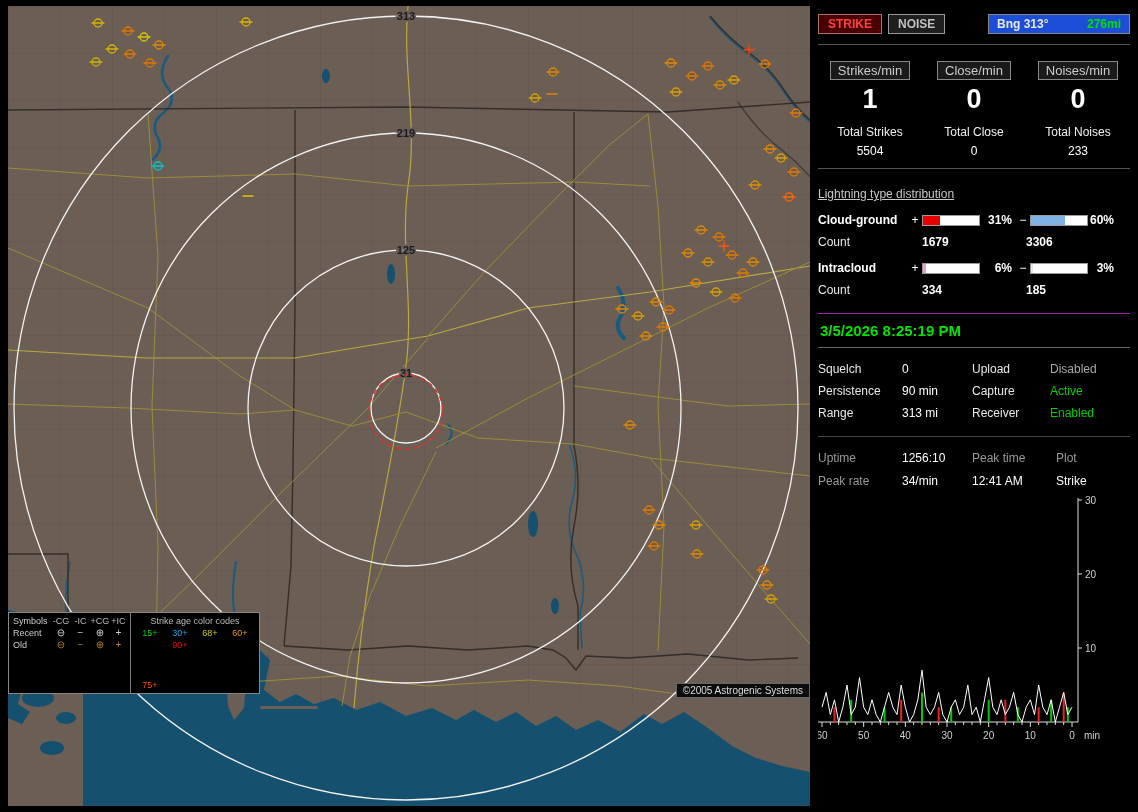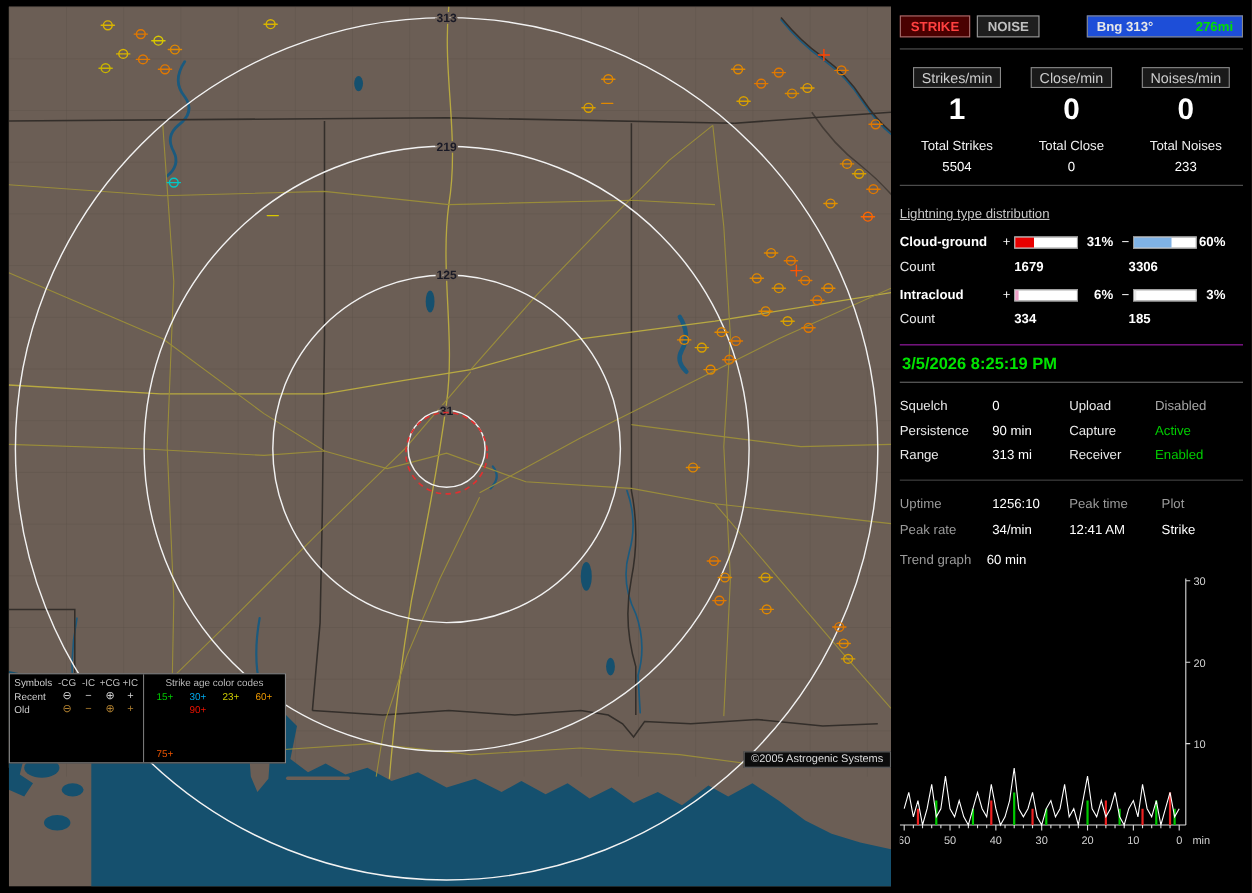--- a/index.html
+++ b/index.html
@@ -360,21 +360,21 @@
         <span class="lg-sym" style="color: rgb(176, 128, 48);">−</span>
         <span class="lg-sym" style="color: rgb(176, 128, 48);">⊕</span>
         <span class="lg-sym" style="color: rgb(176, 128, 48);">+</span>
       </div>
     </div>
     <div class="lg-right">
       <div class="lg-h">Strike age color codes</div>
       <div class="lg-age-grid">
         <span style="color: rgb(0, 204, 0);">15+</span>
         <span style="color: rgb(0, 170, 238);">30+</span>
-        <span style="color: rgb(204, 204, 0);">23+</span>
+        <span style="color: rgb(204, 204, 0);">68+</span>
         <span style="color: rgb(238, 153, 0);">60+</span>
         <span style="color: rgb(238, 85, 0); margin-top: 40px;">75+</span>
         <span style="color: rgb(238, 17, 0);">90+</span>
       </div>
     </div>
   </div>
 
   <div id="copyright">©2005 Astrogenic Systems</div>
 </div>
 
@@ -472,24 +472,20 @@
     <span class="g">Uptime</span>
     <span class="w">1256:10</span>
     <span class="g">Peak time</span>
     <span class="g">Plot</span>
     <span class="g">Peak rate</span>
     <span class="w">34/min</span>
     <span class="w">12:41 AM</span>
     <span class="w">Strike</span>
   </div>
 
-  <div class="trend-head">
-    <span class="g">Trend graph</span>
-    <span class="w">60 min</span>
-  </div>
   <svg id="trend-svg" width="312" height="252">
       <line x1="0" y1="228" x2="260" y2="228" stroke="#ddd" stroke-width="1"></line>
       <line x1="260" y1="4" x2="260" y2="228" stroke="#ddd" stroke-width="1"></line>
       <line x1="260" y1="154" x2="264" y2="154" stroke="#ddd"></line>
       <text x="267" y="158" class="axis-label">10</text>
       <line x1="260" y1="80" x2="264" y2="80" stroke="#ddd"></line>
       <text x="267" y="84" class="axis-label">20</text>
       <line x1="260" y1="6" x2="264" y2="6" stroke="#ddd"></line>
       <text x="267" y="10" class="axis-label">30</text>
       <line x1="254.00000000000003" y1="228" x2="254.00000000000003" y2="233" stroke="#ddd"></line>

